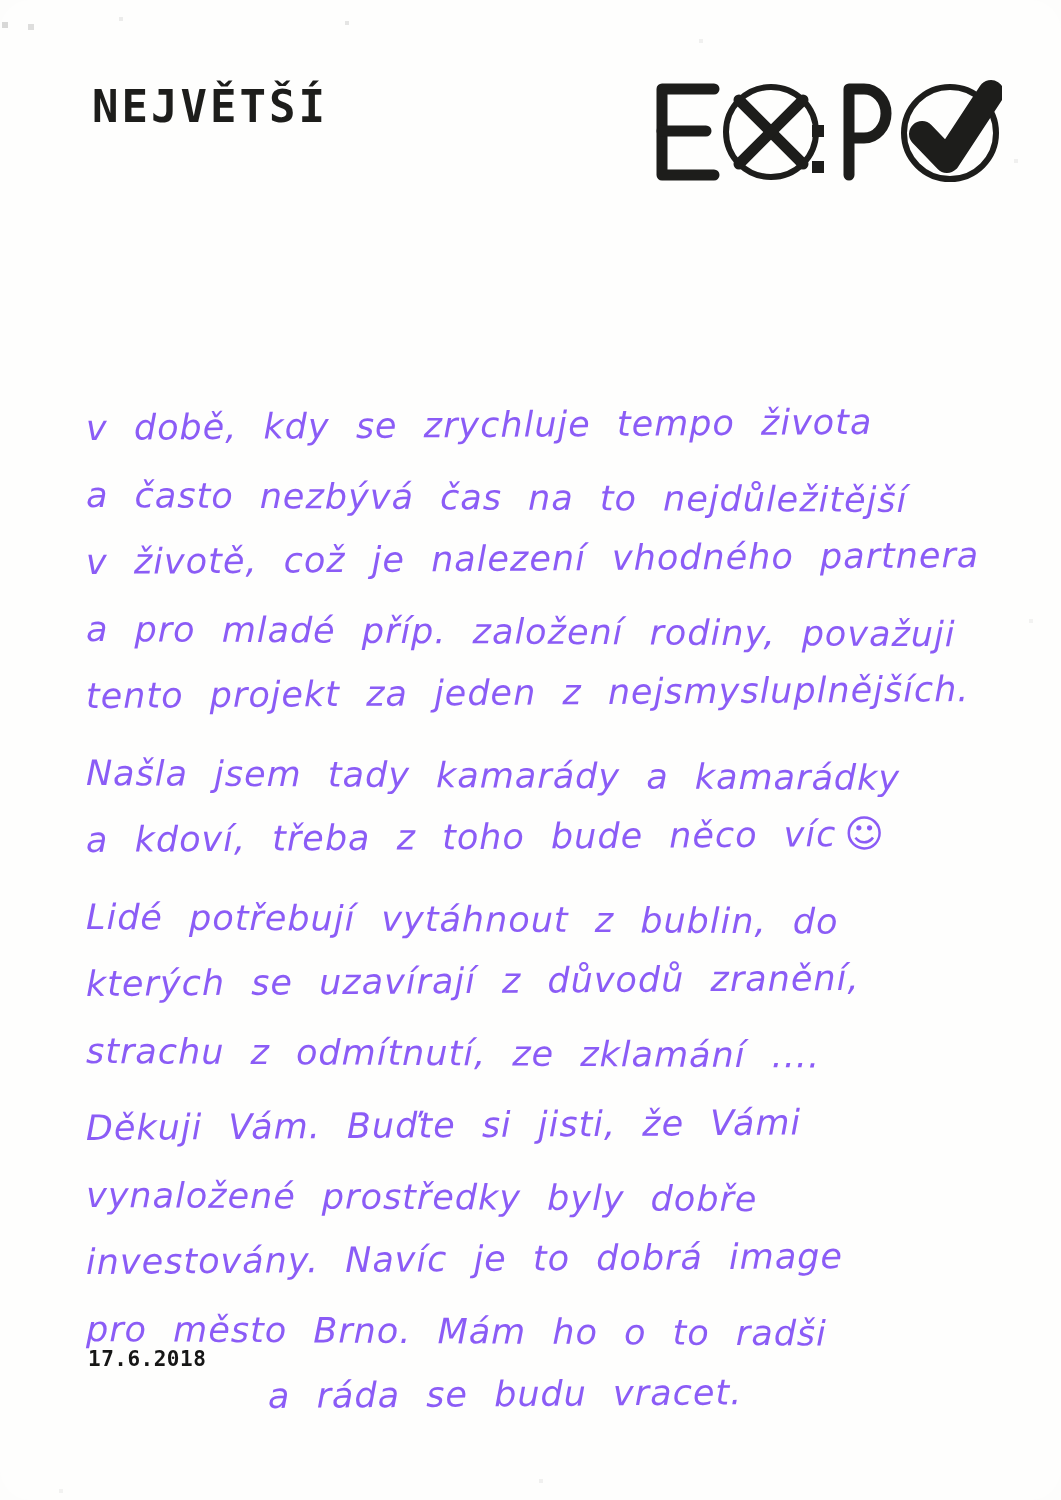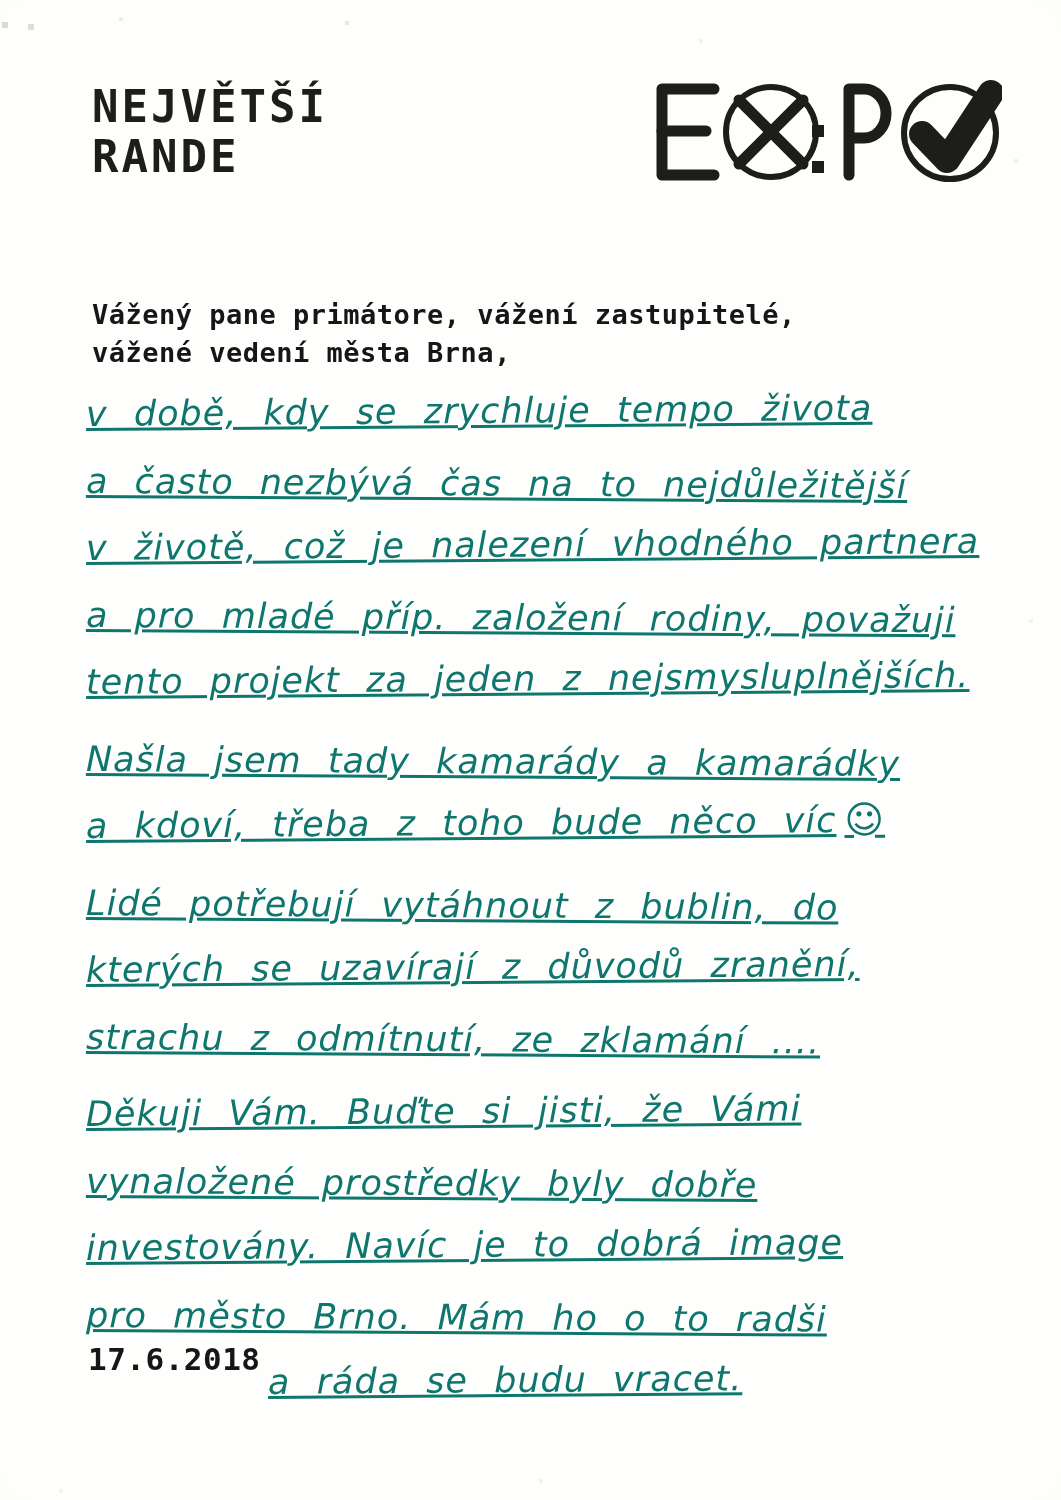--- a/index.html
+++ b/index.html
@@ -43,54 +43,53 @@
   }
 
   .salutation {
     position:absolute; left:92px; top:296px;
     font-family:"DejaVu Sans Mono", monospace;
     font-weight:bold;
     font-size:27px; line-height:38px; letter-spacing:0.5px;
     color:#161616; white-space:nowrap;
   }
 
-  .letter { position:absolute; left:86px; top:380px; width:930px; color:#0f766e;text-decoration:underline; }
+  .letter { position:absolute; left:86px; top:394px; width:930px; color:#8b5cf6; }
   .hw {
     font-family:"DejaVu Sans", sans-serif;
     font-style:italic;
     font-size:35px;
     height:67px;
     display:flex; align-items:center;
     letter-spacing:1px; word-spacing:14px;
     white-space:nowrap;
     transform-origin:left center;
   }
   .hw:nth-child(odd)  { transform:rotate(-0.45deg); }
   .hw:nth-child(even) { transform:rotate(0.35deg); }
   .hw.gap { margin-top:10px; }
   .hw.indent { margin-left:182px; }
   .smiley { font-style:normal; font-size:38px; margin-left:8px; line-height:1; }
 
   .footer {
     position:absolute; left:88px; top:1342px;
     font-family:"DejaVu Sans Mono", monospace;
     font-weight:bold;
-    font-size:31px; line-height:34px; letter-spacing:0.5px;
+    font-size:21px; line-height:34px; letter-spacing:0.5px;
     color:#161616; white-space:nowrap;
   }
 </style>
 </head>
 <body>
 
 <div class="scan-page">
   <div class="specks"></div>
 
   <div class="header-title">
     <div>NEJVĚTŠÍ</div>
-    <div>RANDE</div>
   </div>
 
   <div class="logo">
     <span class="sr-only">EX:PO</span>
     <svg viewBox="0 0 352 112" xmlns="http://www.w3.org/2000/svg">
 
       <g stroke="#1d1d1b" stroke-width="11" fill="none" stroke-linecap="round" stroke-linejoin="round">
         <path d="M64,16 H12 V102 H64"></path>
         <path d="M12,58 H56"></path>
       </g>
@@ -108,24 +107,20 @@
 
       <g stroke="#1d1d1b" stroke-width="11" fill="none" stroke-linecap="round" stroke-linejoin="round">
         <path d="M199,102 V16 H214 A22,24.5 0 0 1 214,65 H199"></path>
       </g>
 
       <circle cx="300" cy="60" r="46" stroke="#1d1d1b" stroke-width="6" fill="none"></circle>
       <path d="M272,61 L297,87 L341,20" stroke="#1d1d1b" stroke-width="26" fill="none" stroke-linecap="round" stroke-linejoin="round"></path>
     </svg>
   </div>
 
-  <div class="salutation">
-    <div>Vážený pane primátore, vážení zastupitelé,</div>
-    <div>vážené vedení města Brna,</div>
-  </div>
 
   <div class="letter">
     <div class="hw">v době, kdy se zrychluje tempo života</div>
     <div class="hw">a často nezbývá čas na to nejdůležitější</div>
     <div class="hw">v životě, což je nalezení vhodného partnera</div>
     <div class="hw">a pro mladé příp. založení rodiny, považuji</div>
     <div class="hw">tento projekt za jeden z nejsmysluplnějších.</div>
     <div class="hw gap">Našla jsem tady kamarády a kamarádky</div>
     <div class="hw">
       <span>a kdoví, třeba z toho bude něco víc</span>

